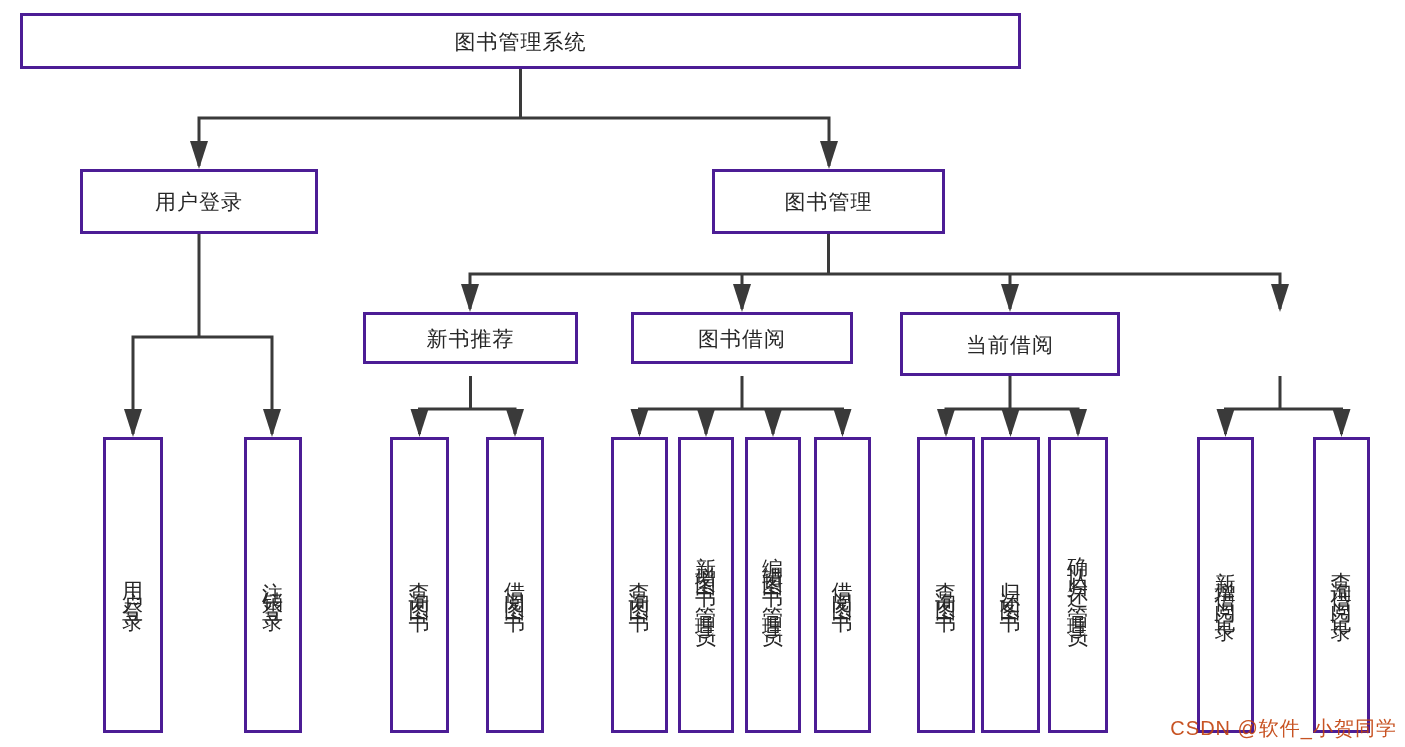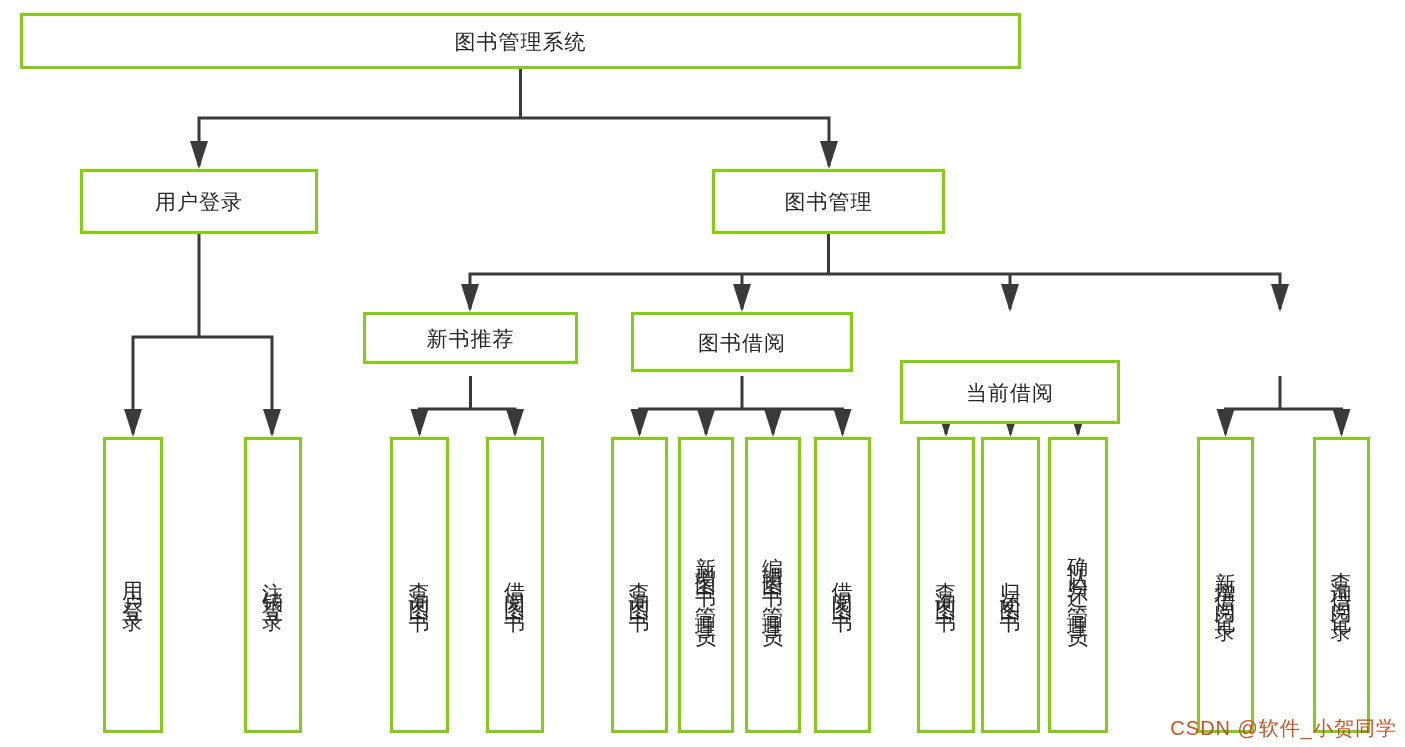--- a/index.html
+++ b/index.html
@@ -13,21 +13,21 @@
   }
   #connectors {
     position: absolute;
     left: 0; top: 0;
     width: 1405px; height: 747px;
   }
   .box {
     position: absolute;
     box-sizing: border-box;
     background: #ffffff;
-    border: 3px solid #84cc16;
+    border: 3px solid #4c1d95;
     display: flex;
     align-items: center;
     justify-content: center;
     color: #262626;
     font-size: 21px;
     letter-spacing: 1px;
     text-align: center;
     line-height: 1;
   }
   .vbox {
@@ -91,22 +91,22 @@
       <polygon points="1332.5,409 1350.5,409 1341.5,437"></polygon>
     </g>
   </svg>
 
   <div class="box" style="left:20px; top:13px; width:1001px; height:56px;">图书管理系统</div>
 
   <div class="box" style="left:80px; top:169px; width:238px; height:65px;">用户登录</div>
   <div class="box" style="left:712px; top:169px; width:233px; height:65px;">图书管理</div>
 
   <div class="box" style="left:363px; top:312px; width:215px; height:52px;">新书推荐</div>
-  <div class="box" style="left:631px; top:312px; width:222px; height:60px;">图书借阅</div>
-  <div class="box" style="left:900px; top:312px; width:220px; height:64px;margin-top:48px;">当前借阅</div>
+  <div class="box" style="left:631px; top:312px; width:222px; height:52px;">图书借阅</div>
+  <div class="box" style="left:900px; top:312px; width:220px; height:64px;">当前借阅</div>
 
   <div class="box vbox leaf" style="left:103px; width:60px;">用户登录</div>
   <div class="box vbox leaf" style="left:244px; width:58px;">注销登录</div>
 
   <div class="box vbox leaf" style="left:390px; width:59px;">查询图书</div>
   <div class="box vbox leaf" style="left:486px; width:58px;">借阅图书</div>
 
   <div class="box vbox leaf" style="left:611px; width:57px;">查询图书</div>
   <div class="box vbox leaf" style="left:678px; width:56px;">新增图书（管理员）</div>
   <div class="box vbox leaf" style="left:745px; width:56px;">编辑图书（管理员）</div>

